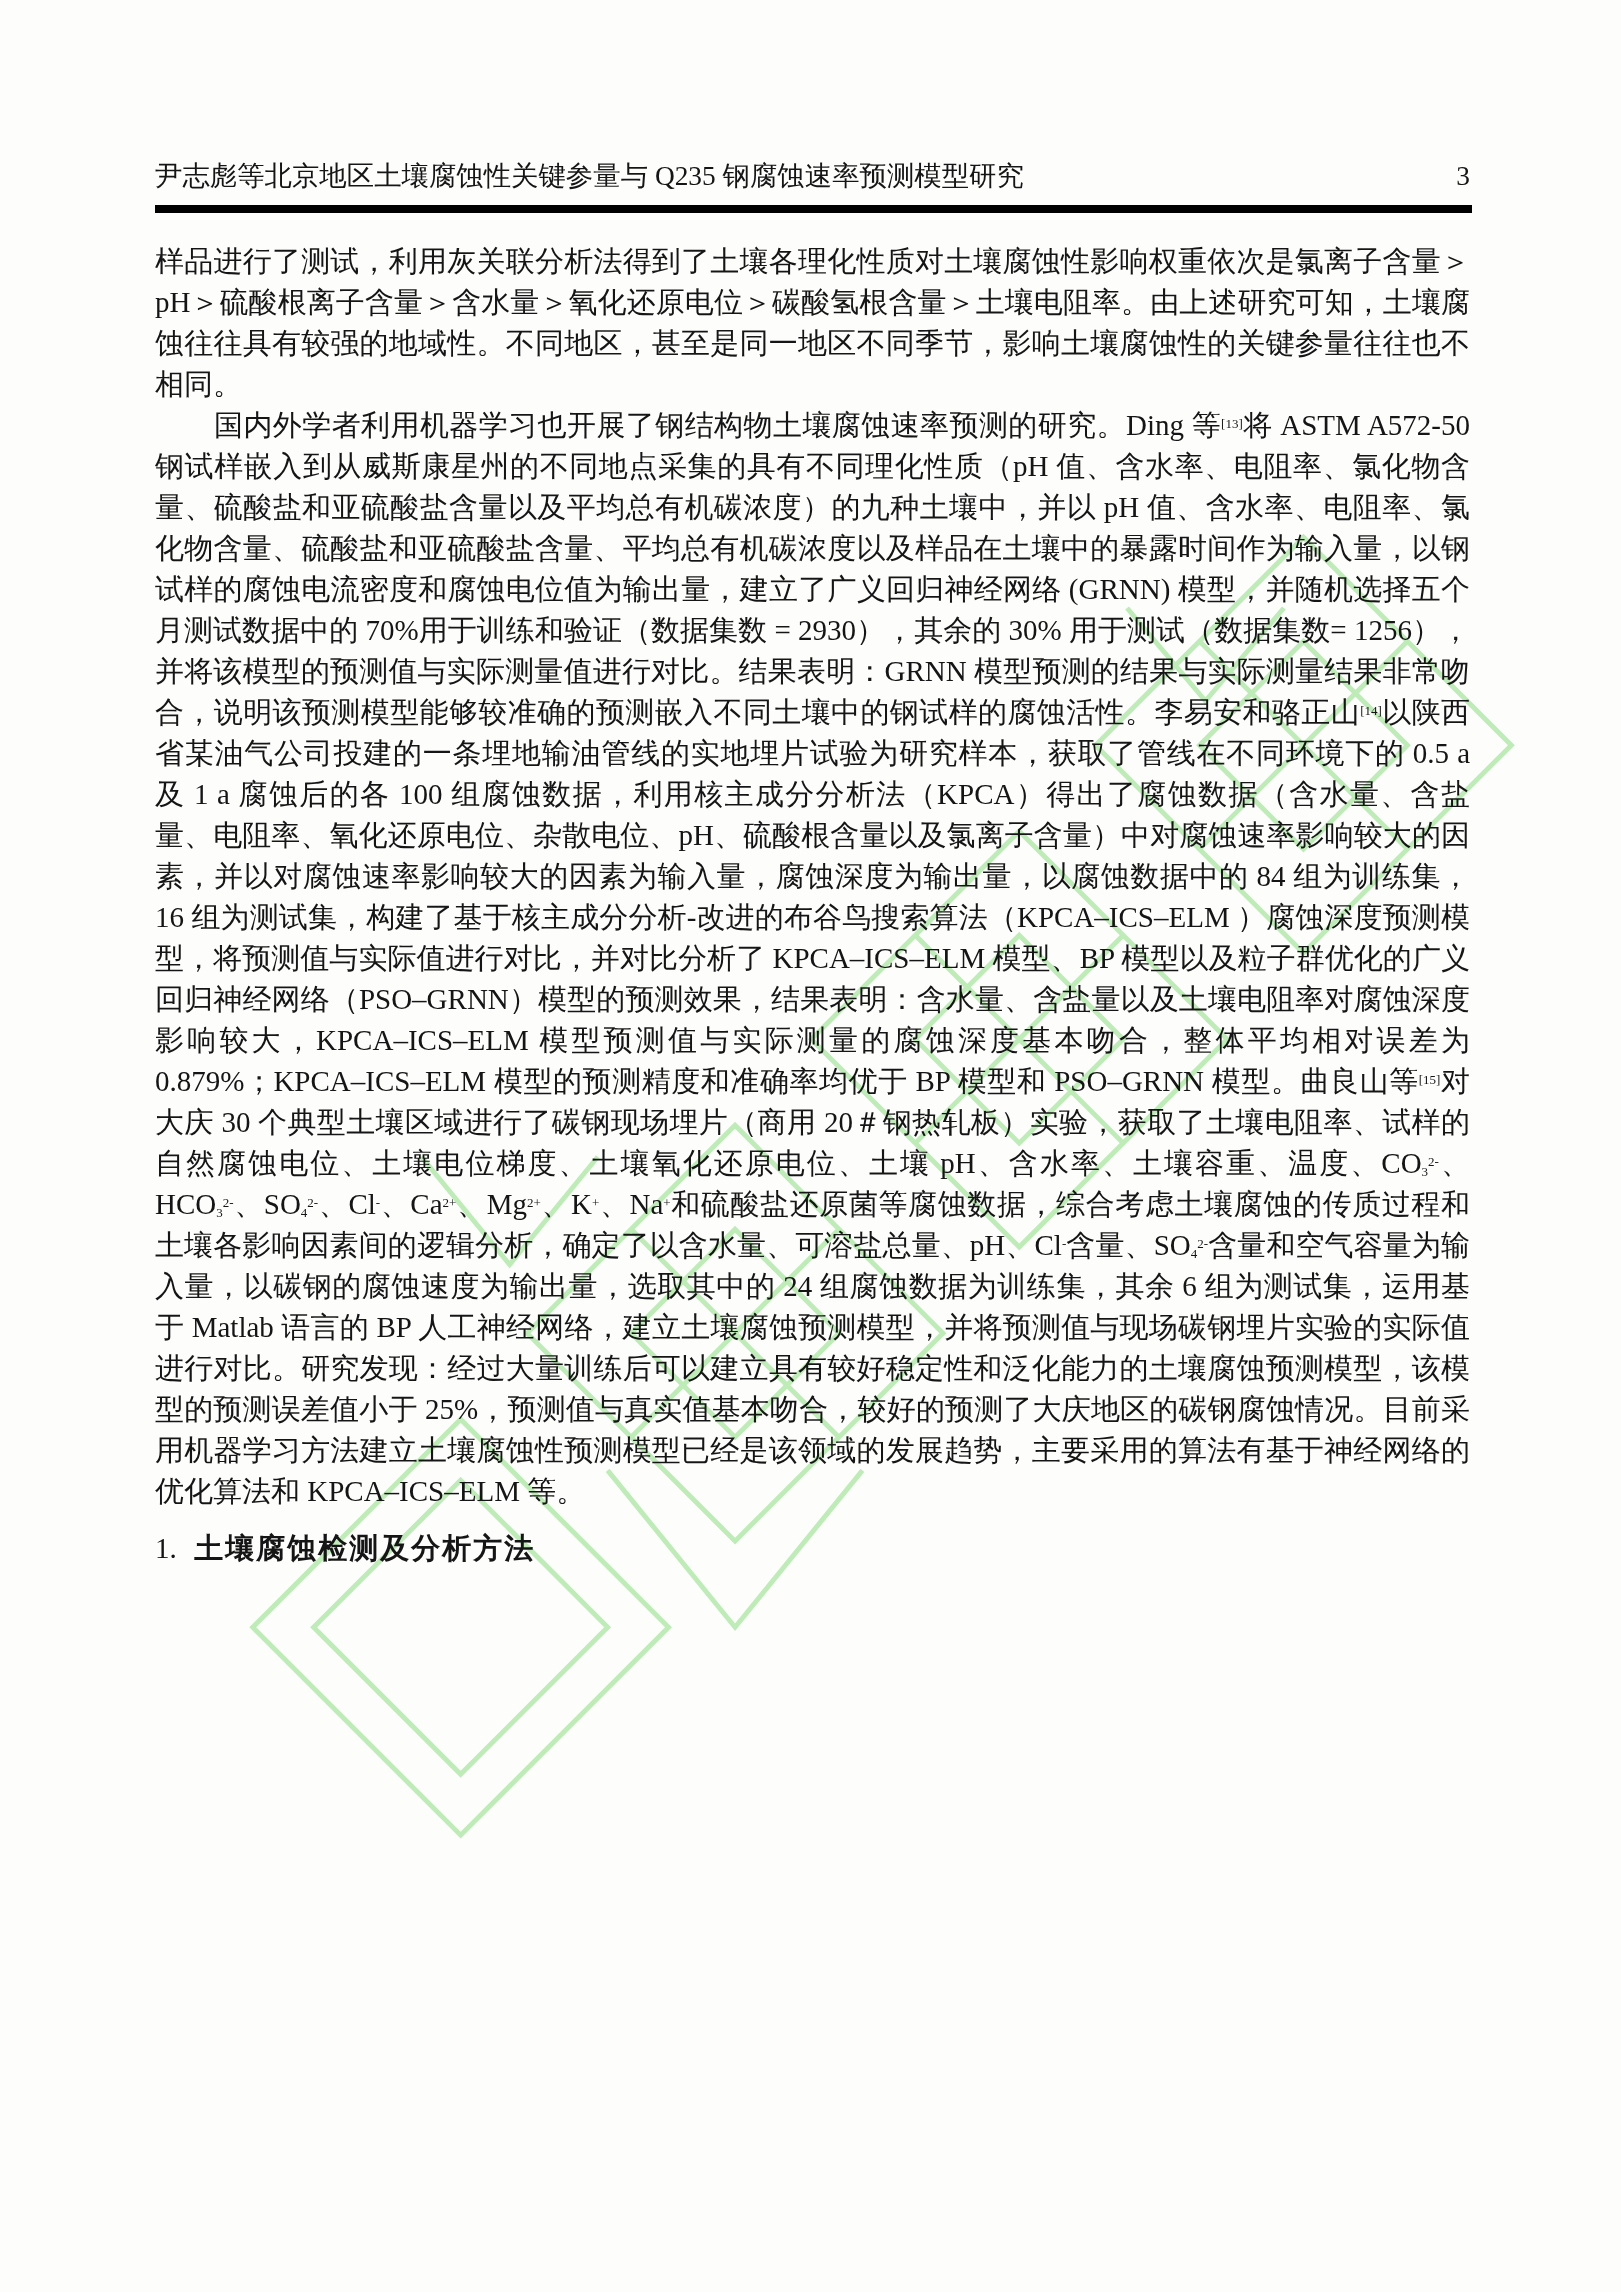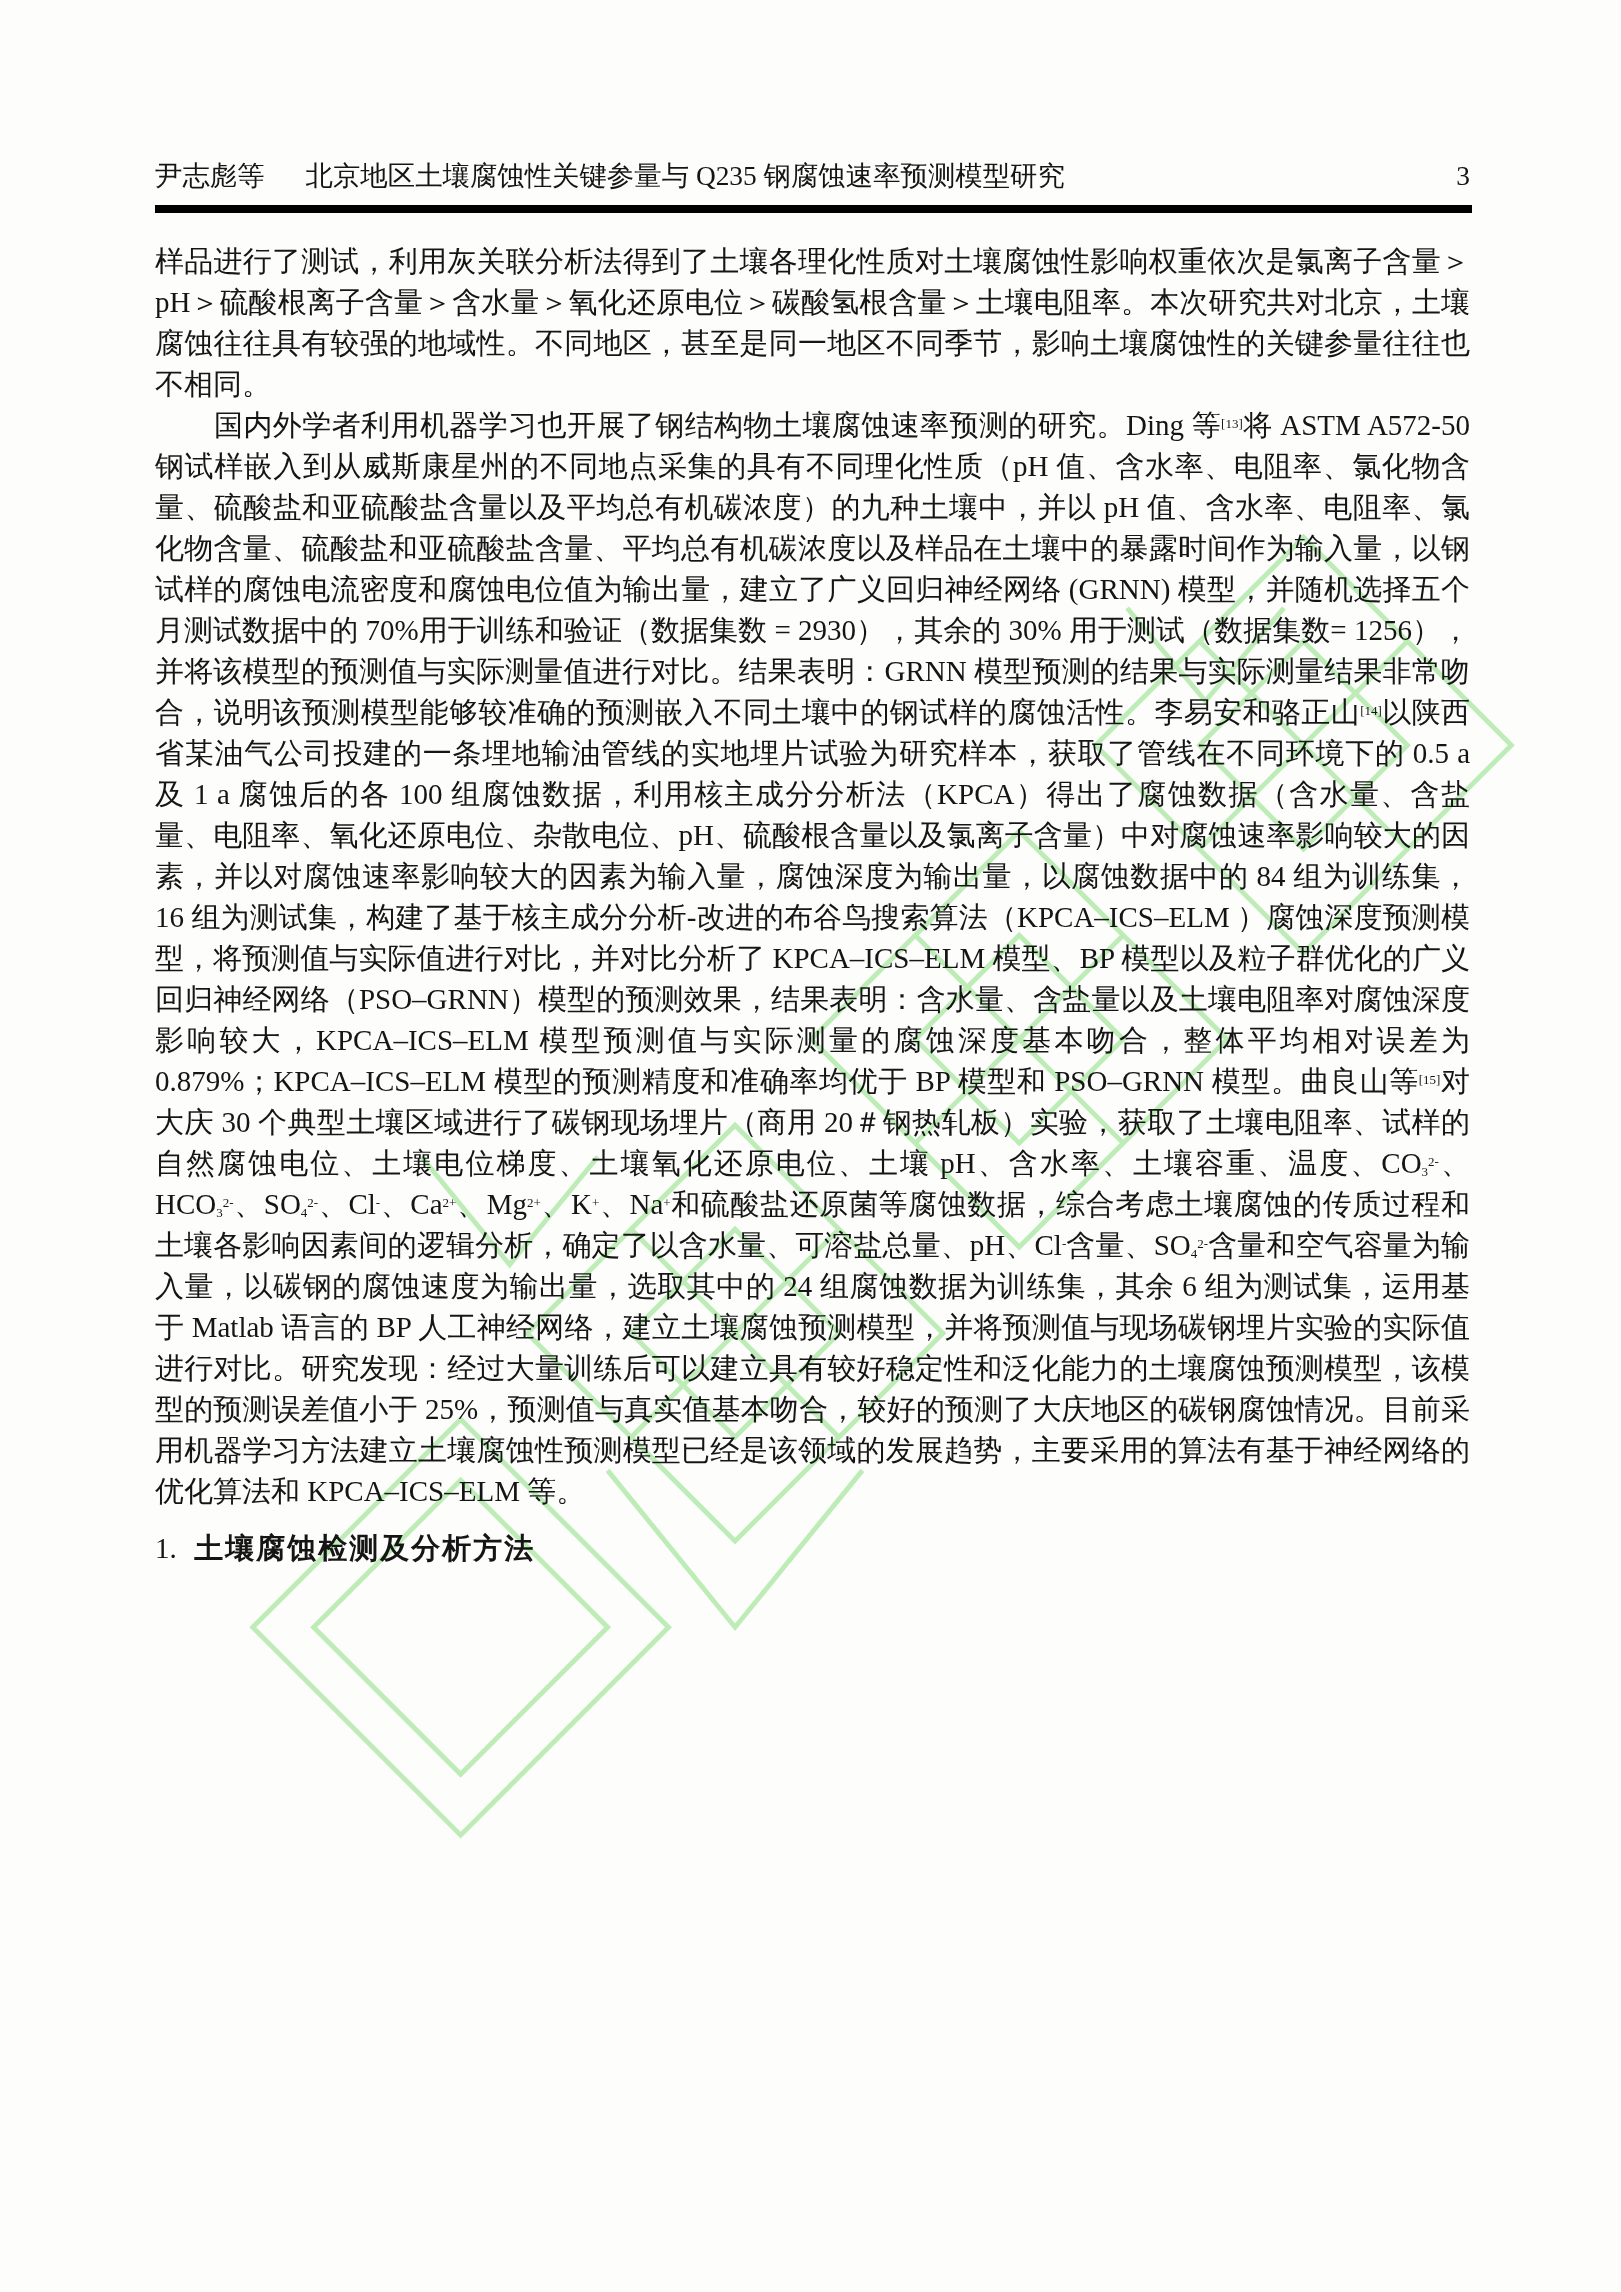--- a/index.html
+++ b/index.html
@@ -22,21 +22,21 @@
     right: 151px;
     top: 157px;
     display: flex;
     justify-content: space-between;
     align-items: baseline;
     font-size: 27.4px;
     line-height: 39px;
     z-index: 2;
   }
   .header-left { display: flex; }
-  .header-authors { margin-right: 41px; }
+  .header-authors { }
   .header-rule {
     position: absolute;
     left: 155px;
     right: 149px;
     top: 205px;
     height: 7.8px;
     background: #000;
     z-index: 2;
   }
   .watermark {
@@ -126,19 +126,19 @@
   <div class="running-header">
     <div class="header-left">
       <span class="header-authors">尹志彪等</span>
       <span class="header-title">北京地区土壤腐蚀性关键参量与 Q235 钢腐蚀速率预测模型研究</span>
     </div>
     <span class="header-page-number">3</span>
   </div>
   <div class="header-rule"></div>
 
   <div class="content">
-      <p class="body-paragraph">样品进行了测试，利用灰关联分析法得到了土壤各理化性质对土壤腐蚀性影响权重依次是氯离子含量＞pH＞硫酸根离子含量＞含水量＞氧化还原电位＞碳酸氢根含量＞土壤电阻率。本次研究共对北京，土壤腐蚀往往具有较强的地域性。不同地区，甚至是同一地区不同季节，影响土壤腐蚀性的关键参量往往也不相同。</p>
+      <p class="body-paragraph">样品进行了测试，利用灰关联分析法得到了土壤各理化性质对土壤腐蚀性影响权重依次是氯离子含量＞pH＞硫酸根离子含量＞含水量＞氧化还原电位＞碳酸氢根含量＞土壤电阻率。由上述研究可知，土壤腐蚀往往具有较强的地域性。不同地区，甚至是同一地区不同季节，影响土壤腐蚀性的关键参量往往也不相同。</p>
       <p class="body-paragraph indent">国内外学者利用机器学习也开展了钢结构物土壤腐蚀速率预测的研究。Ding 等<sup>[13]</sup>将 ASTM A572-50 钢试样嵌入到从威斯康星州的不同地点采集的具有不同理化性质（pH 值、含水率、电阻率、氯化物含量、硫酸盐和亚硫酸盐含量以及平均总有机碳浓度）的九种土壤中，并以 pH 值、含水率、电阻率、氯化物含量、硫酸盐和亚硫酸盐含量、平均总有机碳浓度以及样品在土壤中的暴露时间作为输入量，以钢试样的腐蚀电流密度和腐蚀电位值为输出量，建立了广义回归神经网络 (GRNN) 模型，并随机选择五个月测试数据中的 70%用于训练和验证（数据集数 = 2930），其余的 30% 用于测试（数据集数= 1256），并将该模型的预测值与实际测量值进行对比。结果表明：GRNN 模型预测的结果与实际测量结果非常吻合，说明该预测模型能够较准确的预测嵌入不同土壤中的钢试样的腐蚀活性。李易安和骆正山<sup>[14]</sup>以陕西省某油气公司投建的一条埋地输油管线的实地埋片试验为研究样本，获取了管线在不同环境下的 0.5 a 及 1 a 腐蚀后的各 100 组腐蚀数据，利用核主成分分析法（KPCA）得出了腐蚀数据（含水量、含盐量、电阻率、氧化还原电位、杂散电位、pH、硫酸根含量以及氯离子含量）中对腐蚀速率影响较大的因素，并以对腐蚀速率影响较大的因素为输入量，腐蚀深度为输出量，以腐蚀数据中的 84 组为训练集，16 组为测试集，构建了基于核主成分分析-改进的布谷鸟搜索算法（KPCA–ICS–ELM ）腐蚀深度预测模型，将预测值与实际值进行对比，并对比分析了 KPCA–ICS–ELM 模型、BP 模型以及粒子群优化的广义回归神经网络（PSO–GRNN）模型的预测效果，结果表明：含水量、含盐量以及土壤电阻率对腐蚀深度影响较大，KPCA–ICS–ELM 模型预测值与实际测量的腐蚀深度基本吻合，整体平均相对误差为 0.879%；KPCA–ICS–ELM 模型的预测精度和准确率均优于 BP 模型和 PSO–GRNN 模型。曲良山等<sup>[15]</sup>对大庆 30 个典型土壤区域进行了碳钢现场埋片（商用 20＃钢热轧板）实验，获取了土壤电阻率、试样的自然腐蚀电位、土壤电位梯度、土壤氧化还原电位、土壤 pH、含水率、土壤容重、温度、CO<sub>3</sub><sup>2-</sup>、HCO<sub>3</sub><sup>2-</sup>、SO<sub>4</sub><sup>2-</sup>、Cl<sup>-</sup>、Ca<sup>2+</sup>、Mg<sup>2+</sup>、K<sup>+</sup>、Na<sup>+</sup>和硫酸盐还原菌等腐蚀数据，综合考虑土壤腐蚀的传质过程和土壤各影响因素间的逻辑分析，确定了以含水量、可溶盐总量、pH、Cl<sup>-</sup>含量、SO<sub>4</sub><sup>2-</sup>含量和空气容量为输入量，以碳钢的腐蚀速度为输出量，选取其中的 24 组腐蚀数据为训练集，其余 6 组为测试集，运用基于 Matlab 语言的 BP 人工神经网络，建立土壤腐蚀预测模型，并将预测值与现场碳钢埋片实验的实际值进行对比。研究发现：经过大量训练后可以建立具有较好稳定性和泛化能力的土壤腐蚀预测模型，该模型的预测误差值小于 25%，预测值与真实值基本吻合，较好的预测了大庆地区的碳钢腐蚀情况。目前采用机器学习方法建立土壤腐蚀性预测模型已经是该领域的发展趋势，主要采用的算法有基于神经网络的优化算法和 KPCA–ICS–ELM 等。</p>
       <h2 class="section-heading"><span class="heading-number">1.</span><span class="heading-text">土壤腐蚀检测及分析方法</span></h2>
     </div>
 
 </div>
 
 
 </body></html>

